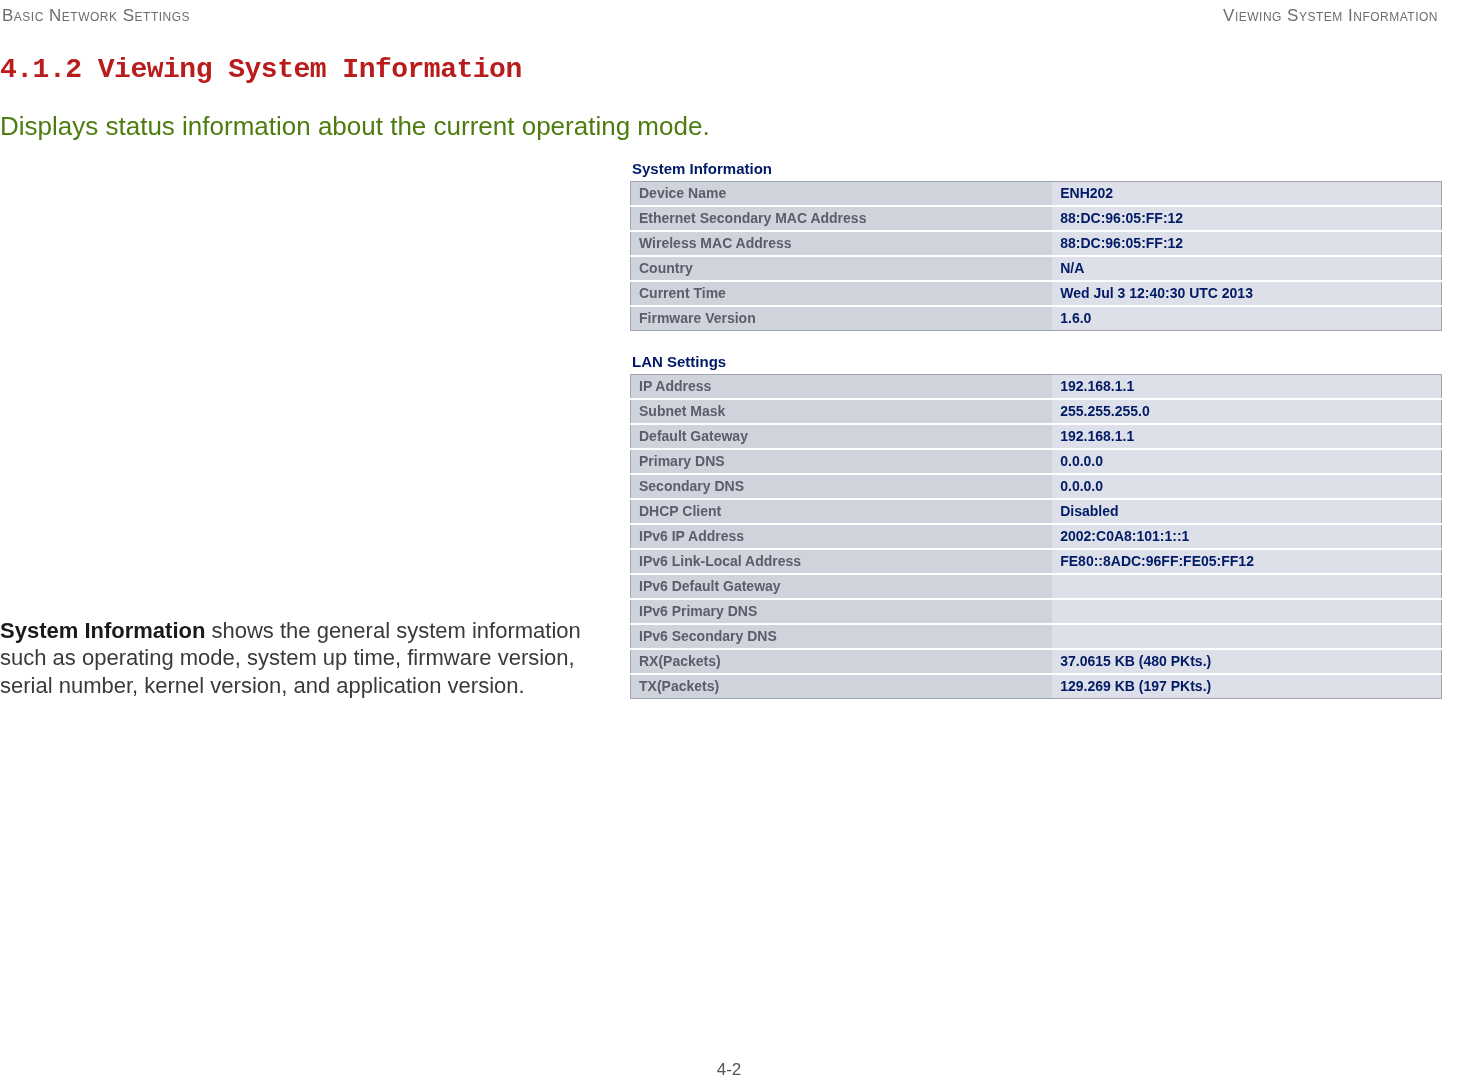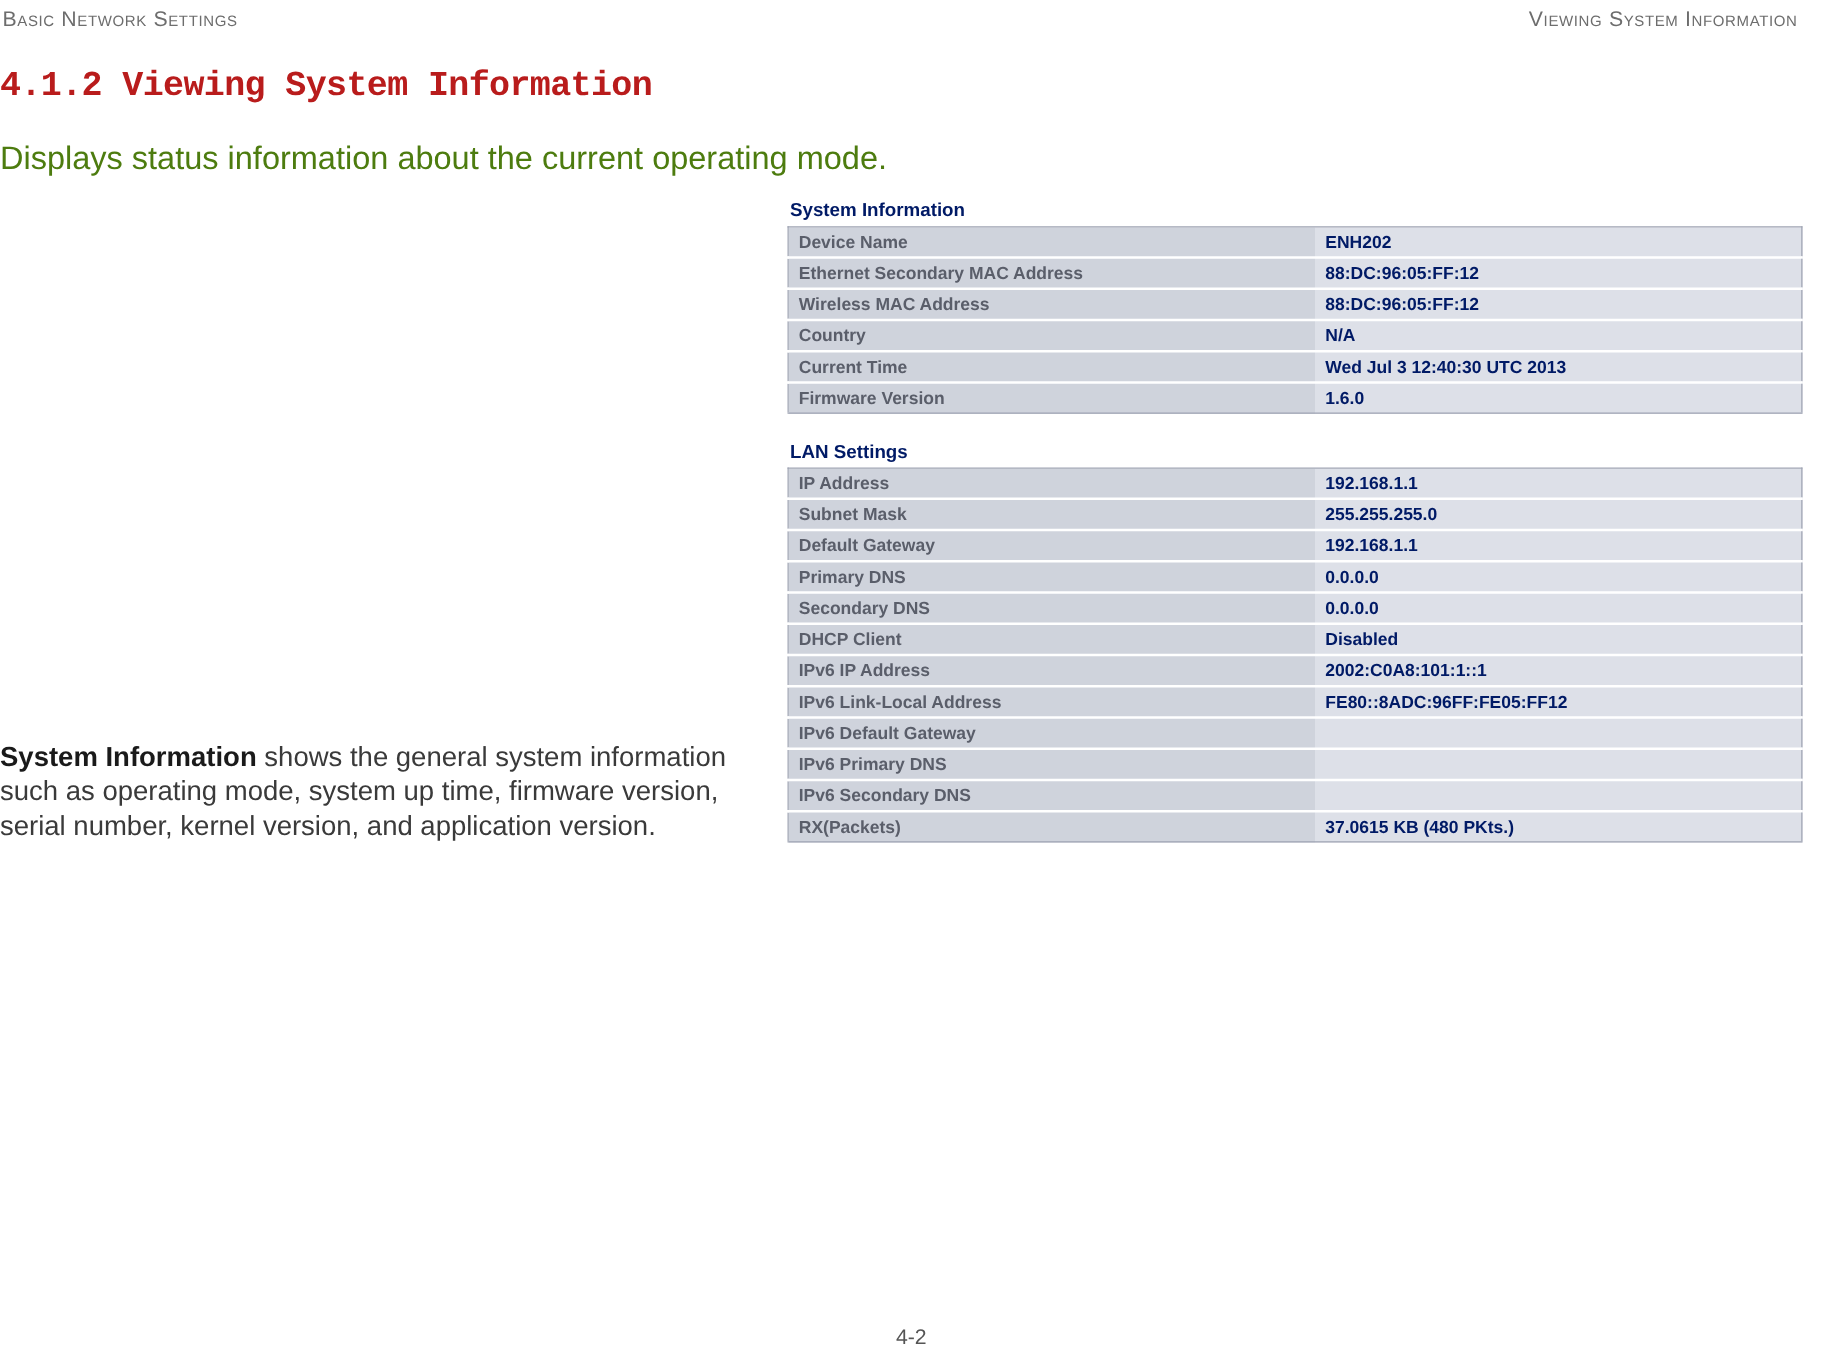--- a/index.html
+++ b/index.html
@@ -185,19 +185,23 @@
             <td class="val"></td>
           </tr>
       <tr>
             <td class="key">IPv6 Secondary DNS</td>
             <td class="val"></td>
           </tr>
       <tr>
             <td class="key">RX(Packets)</td>
             <td class="val">37.0615 KB (480 PKts.)</td>
           </tr>
+      <tr>
+            <td class="key">TX(Packets)</td>
+            <td class="val">129.269 KB (197 PKts.)</td>
+          </tr>
     </tbody>
       </table>
 
   </div>
 </div>
 
 <div class="page-num">4-2</div>
 
 </body></html>

